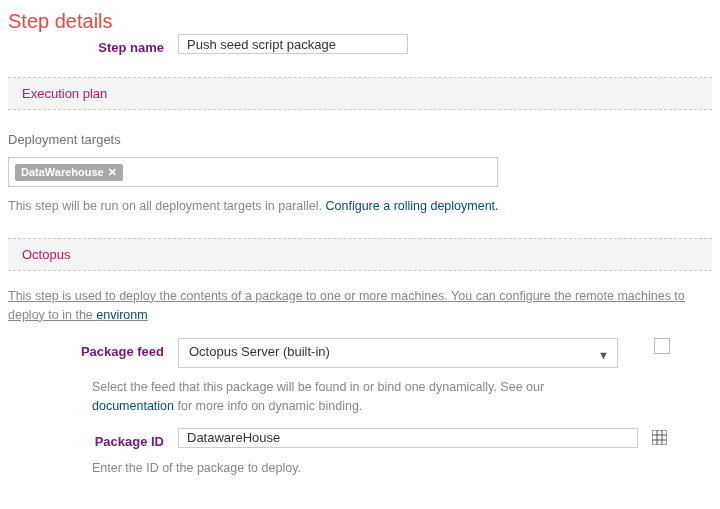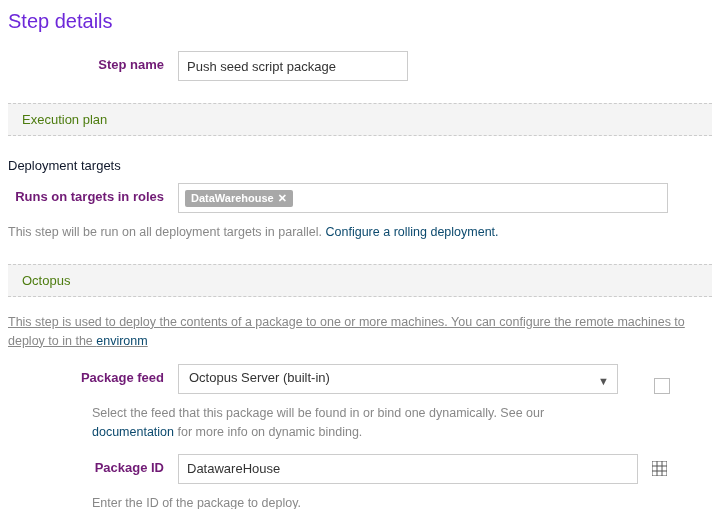--- a/index.html
+++ b/index.html
@@ -7,61 +7,61 @@
   font-family: "Segoe UI", Arial, sans-serif;
   font-size: 13px;
   color: #333;
   background: #fff;
   width: 720px;
   padding: 10px 8px;
 }
 h2.page-title {
   font-size: 20px;
   font-weight: 400;
-  color: #6d28d9;
-  margin-bottom: 18px;
+  color: #ef4444;
+  margin-bottom: 1px;
 }
 .field-row {
   display: flex;
   align-items: flex-start;
   margin-bottom: 10px;
 }
 .field-label {
   width: 170px;
   text-align: right;
   padding-right: 14px;
   font-size: 13px;
   color: #701a75;
   font-weight: 600;
   padding-top: 6px;
 }
 .field-control { flex: 1; }
 .text-input {
   width: 230px;
-  height: 30px;
+  height: 20px;
   border: 1px solid #ccc;
   padding: 8px 8px;
   font-size: 13px;
   font-family: inherit;
   color: #333;
 }
 .wide-input { width: 460px; }
 .section-header {
   background: #f4f4f4;
   border-top: 1px dashed #ccc;
   border-bottom: 1px dashed #ccc;
   padding: 8px 14px;
   font-size: 13px;
-  color: #4d7c0f;
+  color: #be185d;
   margin: 22px 0 16px 0;
 }
 .static-value {
   padding-top: 6px;
   font-size: 13px;
-  color: #0f172a;
+  color: #737373;
 }
 .tag-container {
   border: 1px solid #ccc;
   padding: 4px 6px;
   min-height: 30px;
   width: 490px;
   display: flex;
   align-items: center;
 }
 .tag {
@@ -83,21 +83,21 @@
 .help-text {
   font-size: 12.5px;
   color: #888;
   line-height: 1.5;
   margin: 4px 0 12px 0;
 }
 .help-indented { margin-left: 84px; width: 460px; }
 a.link { color: #0c4a6e; text-decoration: none; }
 .select-wrap {
   display: flex;
-  align-items: flex-end;
+  align-items: flex-start;
   gap: 36px;
 }
 .select-box {
   position: relative;
   width: 440px;
   height: 30px;
   border: 1px solid #ccc;
   padding: 5px 28px 5px 10px;
   font-size: 13px;
   color: #333;
@@ -147,21 +147,20 @@
   </div>
 </div>
 
 <div class="section-header">Execution plan</div>
 
 <div class="field-row">
   <div class="field-control static-value">Deployment targets</div>
 </div>
 
 <div class="field-row">
-  <div class="field-label">Runs on targets in roles</div>
   <div class="field-control">
     <div class="tag-container">
       <span class="tag">
         <span>DataWarehouse</span>
         <span class="tag-remove">✕</span>
       </span>
     </div>
   </div>
 </div>
 

